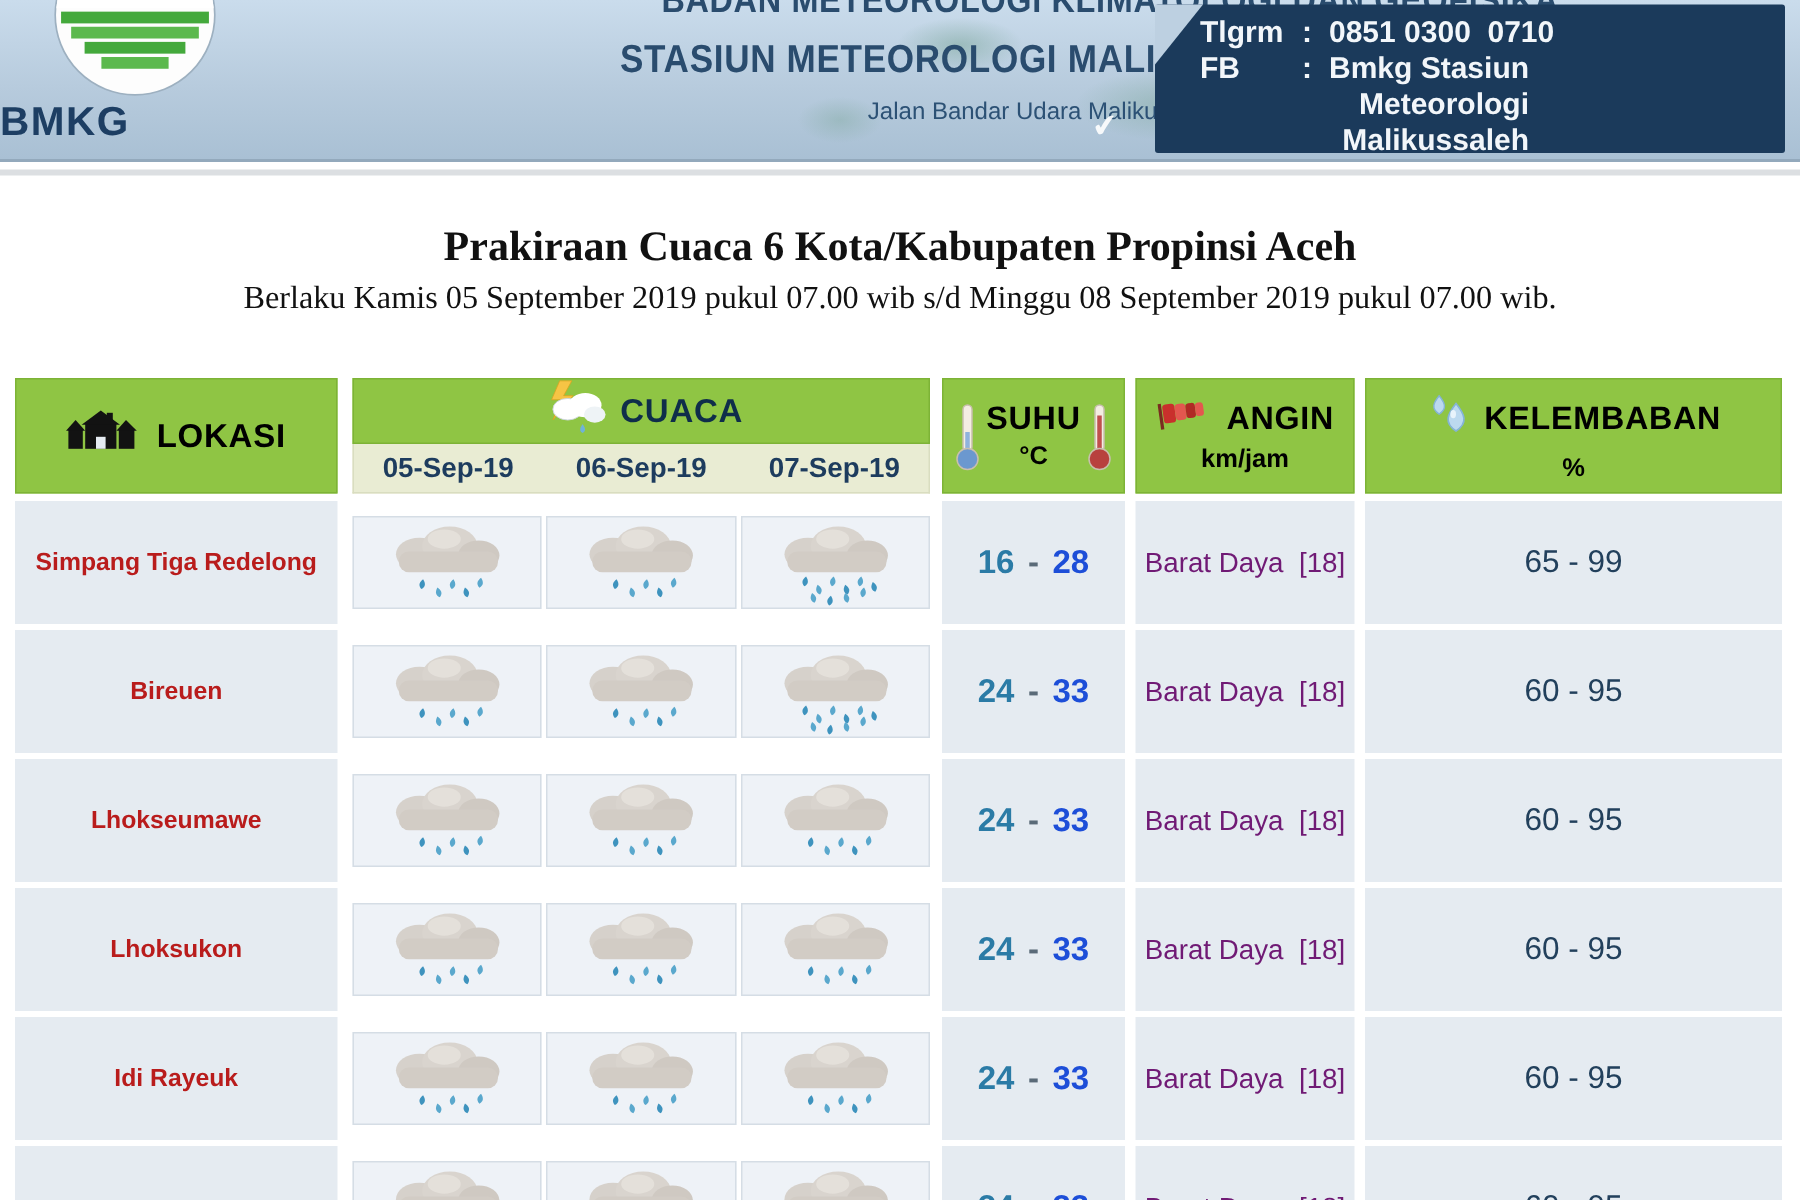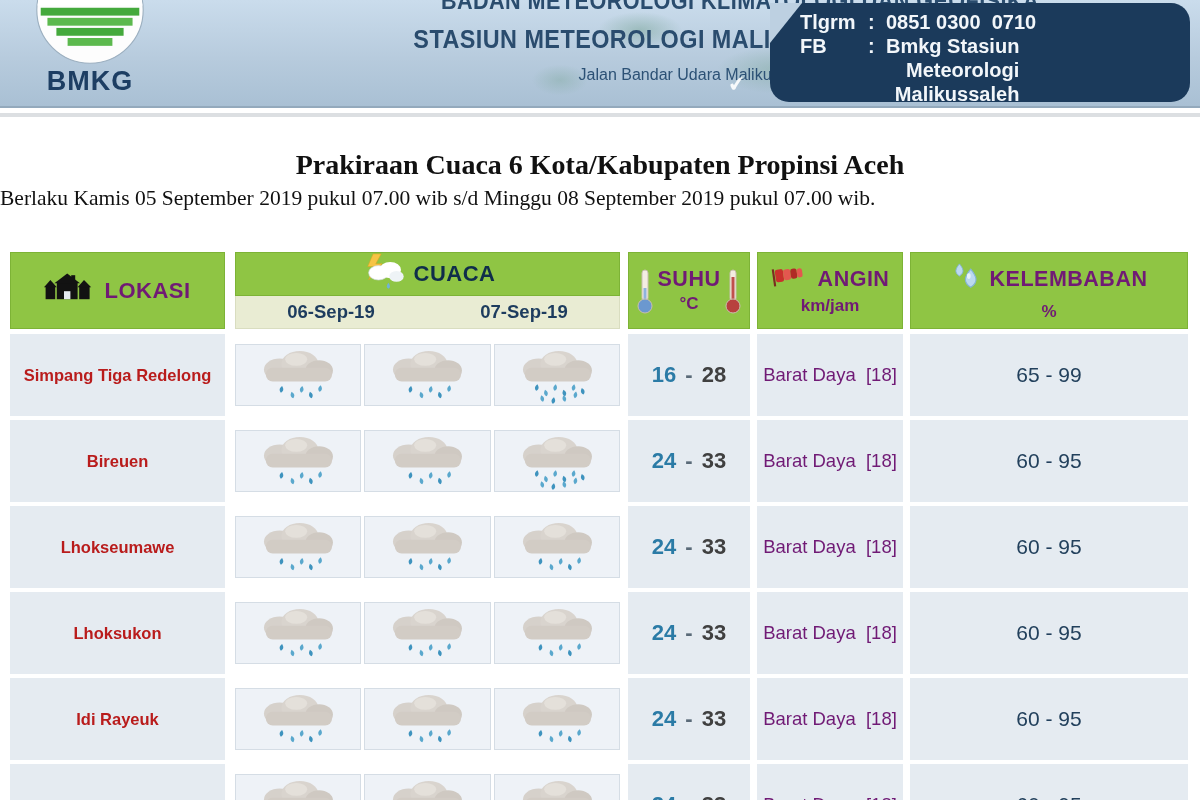--- a/index.html
+++ b/index.html
@@ -18,58 +18,58 @@
     content:"";position:absolute;inset:0;
     background:
       radial-gradient(60px 26px at 640px 30px, rgba(126,168,156,.55), rgba(126,168,156,0) 70%),
       radial-gradient(90px 34px at 780px 70px, rgba(126,168,156,.5), rgba(126,168,156,0) 70%),
       radial-gradient(70px 40px at 900px 40px, rgba(126,168,156,.45), rgba(126,168,156,0) 70%),
       radial-gradient(55px 30px at 1050px 80px, rgba(126,168,156,.45), rgba(126,168,156,0) 70%),
       radial-gradient(40px 22px at 560px 80px, rgba(126,168,156,.4), rgba(126,168,156,0) 70%);
     pointer-events:none;
   }
   .map-check{position:absolute;left:728px;top:72px;color:rgba(255,255,255,.9);font-size:21px;transform:rotate(-6deg);}
-  .logo-wrap{width:180px;flex:0 0 auto;text-align:center;position:relative;}
+  .logo-wrap{width:180px;flex:0 0 auto;text-align:left;position:relative;}
   .logo-circle{width:112px;height:112px;margin:-46px auto 0;}
   .logo-text{font-size:27px;font-weight:700;color:#1d3e63;letter-spacing:1px;line-height:1;margin-top:2px;}
   .agency{flex:1;text-align:center;padding-left:100px;color:#27496b;position:relative;}
   .agency-line1{font-size:24px;font-weight:700;letter-spacing:.5px;margin-top:-13px;transform:scaleX(.9);transform-origin:center;white-space:nowrap;color:#2a4c6e;}
   .agency-line2{font-size:26px;font-weight:700;letter-spacing:.5px;margin-top:9px;transform:scaleX(.9);transform-origin:center;white-space:nowrap;color:#2a4c6e;}
   .agency-line3{font-size:16px;margin-top:11px;color:#2c5175;white-space:nowrap;}
   .contact-box{
     position:absolute;right:10px;top:3px;width:420px;height:99px;
-    background:#1b3a5b;border-radius:19px;color:#f2f6fa;
+    background:#1b3a5b;border-radius:2px;color:#f2f6fa;
     padding:7px 0 0 30px;box-sizing:border-box;
   }
   .contact-box::before{ 
     content:"";position:absolute;left:0;top:0;width:0;height:0;
     border-top:40px solid #bdd0e1;border-right:32px solid transparent;
   }
   .contact-row{display:flex;font-size:20px;font-weight:700;line-height:1.2;}
   .clabel{width:68px;flex:0 0 auto;}
   .ccolon{width:18px;flex:0 0 auto;}
   .cval{white-space:pre-wrap;text-align:right;}
   .page-rule{height:4px;background:#dcdfe2;margin-top:5px;}
 
   
   .doc-title{font-family:"Liberation Serif",serif;font-weight:700;font-size:28px;color:#111;
     text-align:center;margin:32px 0 5px;}
   .doc-subtitle{font-family:"Liberation Serif",serif;font-size:21.5px;color:#111;
-    text-align:left;margin:0 0 41px;}
+    text-align:center;margin:0 0 41px;}
 
   
   .ftable{margin:0 10px;}
   .c-lokasi{width:215px;flex:0 0 auto;}
   .c-cuaca{width:385px;flex:0 0 auto;margin-left:10px;}
   .c-suhu{width:122px;flex:0 0 auto;margin-left:8px;}
   .c-angin{width:146px;flex:0 0 auto;margin-left:7px;}
   .c-kelembaban{width:278px;flex:0 0 auto;margin-left:7px;}
 
   .thead{display:flex;height:77px;margin-bottom:5px;}
-  .th{background:#8fc544;border:1px solid #7db336;box-sizing:border-box;color:#701a75;
+  .th{background:#8fc544;border:1px solid #7db336;box-sizing:border-box;color:#000000;
       display:flex;flex-direction:column;align-items:center;justify-content:center;}
   .th .hline1{display:flex;align-items:center;gap:9px;font-size:21.5px;font-weight:700;letter-spacing:.5px;}
   .th .hline2{font-size:17px;font-weight:700;margin-top:2px;}
   .lokasi-h{flex-direction:row;gap:12px;font-size:22px;font-weight:700;letter-spacing:.5px;}
   .cuaca-h{background:none;border:none;display:flex;flex-direction:column;}
   .cuaca-top{height:44px;background:#8fc544;border:1px solid #7db336;box-sizing:border-box;
       display:flex;align-items:center;justify-content:center;gap:8px;
       font-size:22px;font-weight:700;color:#0f2d4a;letter-spacing:.5px;}
   .cuaca-dates{height:33px;display:flex;gap:3px;background:#e9ecd3;border:1px solid #d9ddc0;border-top:none;box-sizing:border-box;}
   .cuaca-dates .dcell{flex:1;display:flex;align-items:center;justify-content:center;
@@ -79,21 +79,21 @@
   .thermo.left{left:7px;} .thermo.right{right:7px;}
 
   .trow{display:flex;height:82px;margin-bottom:4px;}
   .td{background:#e5ebf1;box-sizing:border-box;display:flex;align-items:center;justify-content:center;}
   .lokasi-cell{font-size:16.5px;font-weight:600;color:#b91c1c;text-align:center;padding:0 6px;}
   .cuaca-cell{background:none;display:flex;gap:3px;}
   .wcell{flex:1;background:#eef2f7;border:1px solid #d5dde5;box-sizing:border-box;
       display:flex;align-items:center;justify-content:center;}
   .wicon{width:92px;height:60px;}
   .suhu-cell{gap:9px;font-size:22px;font-weight:700;}
-  .tmin{color:#2b7ba6;} .tdash{color:#5a6a78;} .tmax{color:#404040;}
+  .tmin{color:#2b7ba6;} .tdash{color:#5a6a78;} .tmax{color:#1d4ed8;}
   .angin-cell{font-size:18.5px;color:#701a75;white-space:pre;}
   .kelembaban-cell{font-size:21px;font-weight:400;color:#22405c;}
 </style>
 </head>
 <body>
 
 <div class="page">
 
   <header class="topbar">
     <div class="logo-wrap">
@@ -177,20 +177,21 @@
               <path d="M14 1 L23 1 L17 12 L24 12 L9 30 L15 15 L8 15 Z" fill="#f6c445" stroke="#d9a520" stroke-width=".6"></path>
               <ellipse cx="20" cy="22" rx="11" ry="8" fill="#ffffff" stroke="#ccd5dd" stroke-width=".7"></ellipse>
               <ellipse cx="33" cy="19" rx="12" ry="9" fill="#ffffff"></ellipse>
               <ellipse cx="40" cy="26" rx="8" ry="6" fill="#eef3f6"></ellipse>
               <path d="M31 33 c2.4 3.4 2.4 5.4 0 6.6 c-2.4 -1.2 -2.4 -3.2 0 -6.6" fill="#6fb3d8"></path>
             </svg>
           </span>
           <span>CUACA</span>
         </div>
         <div class="cuaca-dates">
+          <div class="dcell">05-Sep-19</div>
           <div class="dcell">06-Sep-19</div>
           <div class="dcell">07-Sep-19</div>
         </div>
       </div>
 
       <div class="th suhu-h c-suhu">
         <span class="thermo left">
           <svg viewBox="0 0 18 46" width="18" height="46">
             <rect x="6" y="2" width="6" height="31" rx="3" fill="#f3ede2" stroke="#c9bfae"></rect>
             <rect x="7.5" y="20" width="3" height="15" fill="#8fb3dd"></rect>

